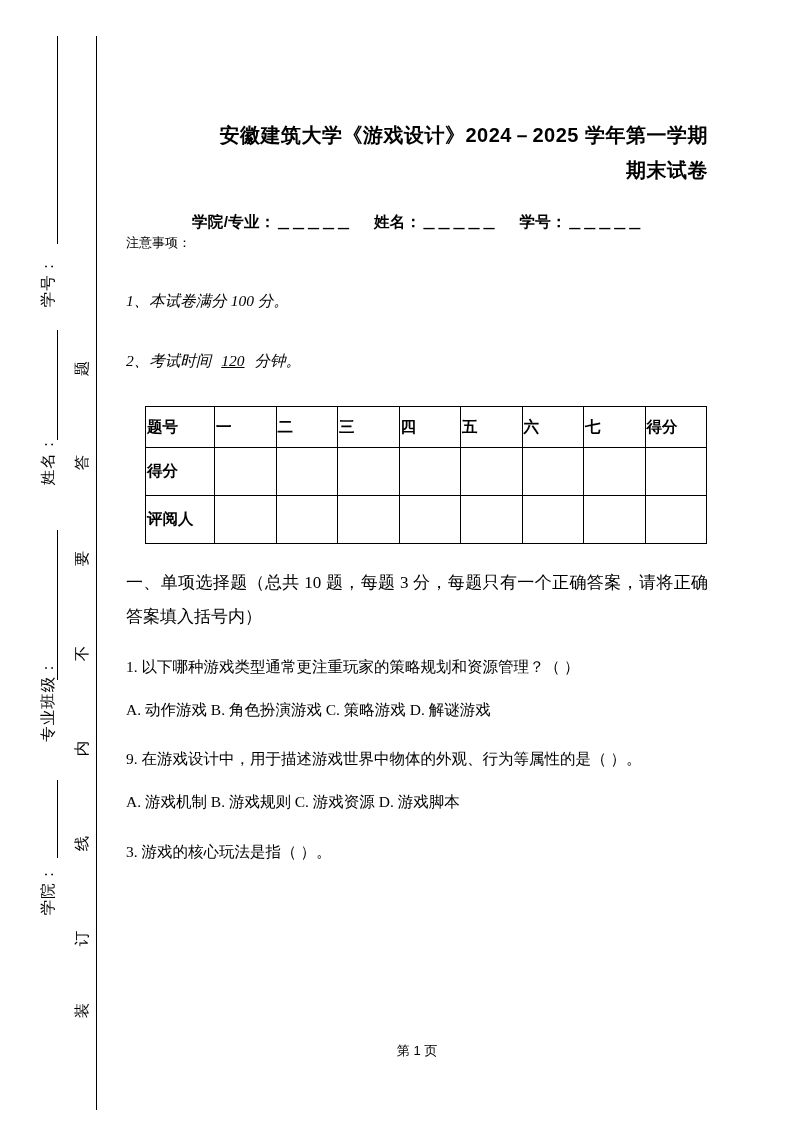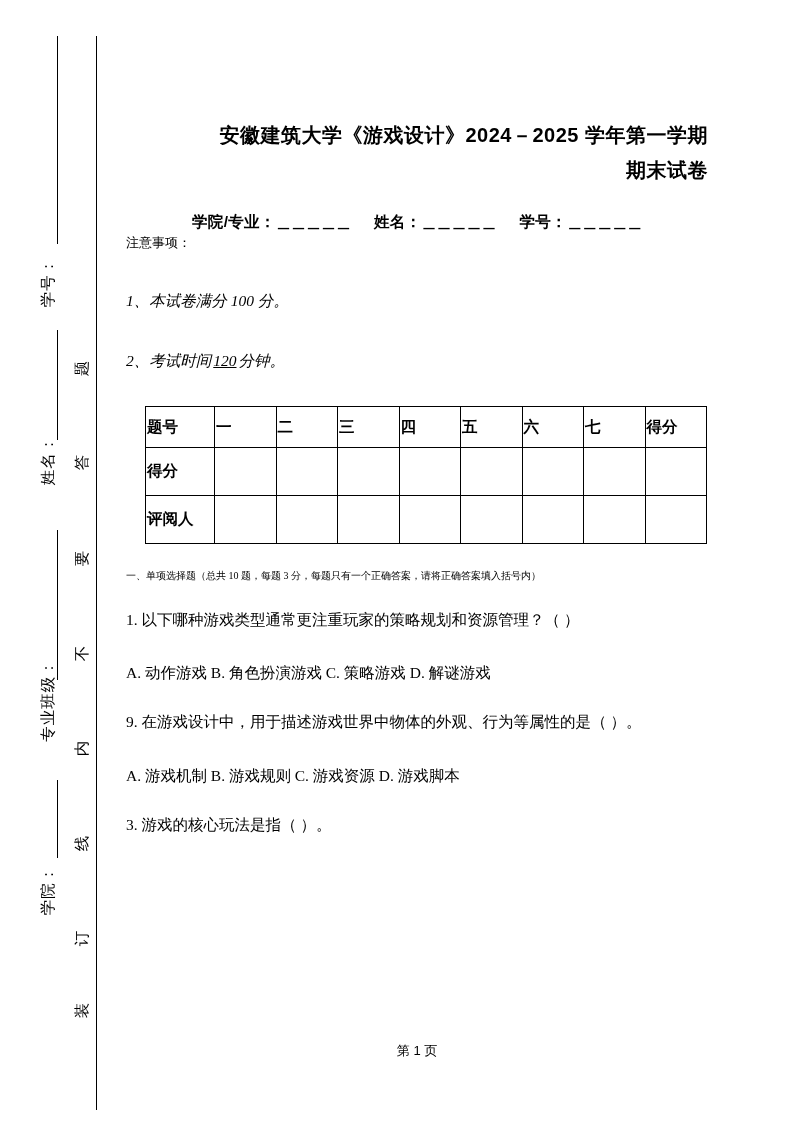--- a/index.html
+++ b/index.html
@@ -104,21 +104,21 @@
     line-height: 1.6;
   }
   .notice-item {
     margin-top: 35px;
     font-size: 15.5px;
     line-height: 1.6;
     font-style: italic;
   }
   .u-val {
     text-decoration: underline;
-    padding: 0 2px;
+    padding: 0 10px;
   }
 
   
   #score-table-wrap {
     margin-top: 33px;
     margin-left: 19px;
   }
   table.score-table {
     border-collapse: collapse;
     table-layout: fixed;
@@ -131,32 +131,32 @@
     font-size: 15.5px;
     font-weight: bold;
     font-family: "Liberation Sans", "DejaVu Sans", sans-serif;
   }
   table.score-table td.rowhead { width: 66px; }
   table.score-table tr.tall td { height: 45px; }
 
   
   .section-head {
     margin-top: 22px;
-    font-size: 10px;
+    font-size: 17px;
     line-height: 1.95;
     text-align: justify;
   }
   .q-stem {
     margin-top: 19px;
     font-size: 15.5px;
     line-height: 1.95;
     text-align: justify;
   }
   .q-opts {
-    margin-top: 23px;
+    margin-top: 13px;
     font-size: 15.5px;
     line-height: 1.95;
   }
 
   .page-footer {
     position: absolute;
     left: 0;
     top: 1042px;
     width: 582px;
     text-align: center;

